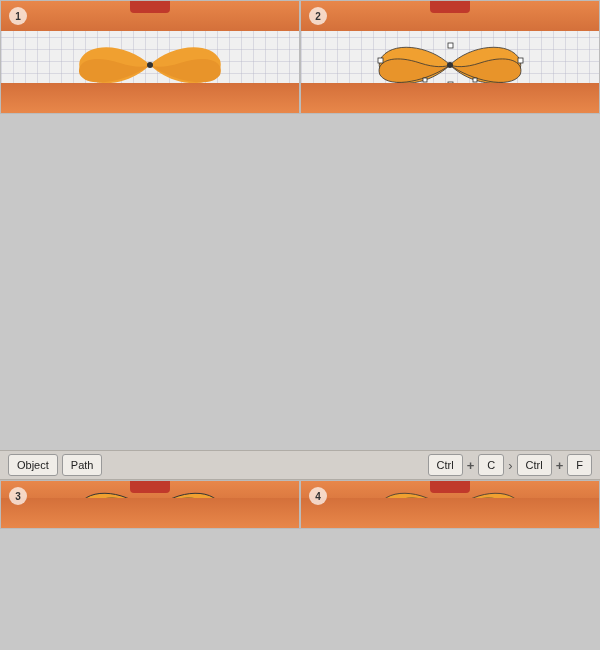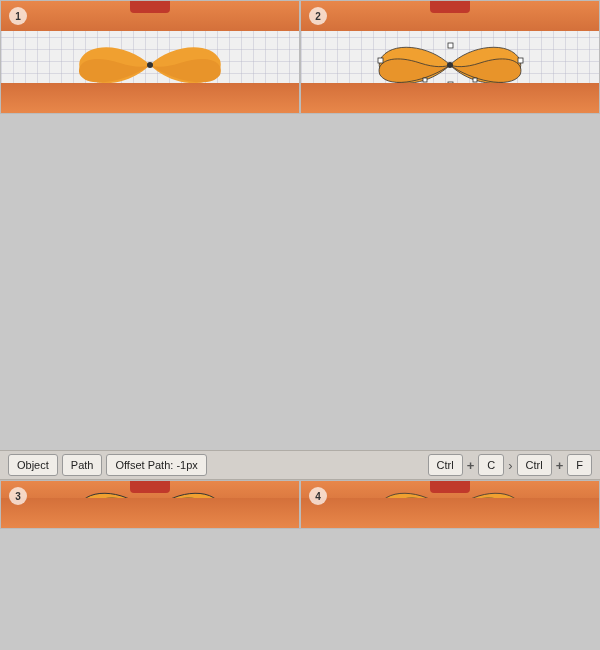--- a/index.html
+++ b/index.html
@@ -184,21 +184,20 @@
       </svg>
     </div>
     <div class="skin-bottom"></div>
   </div>
 
 </div>
 
 <div class="toolbar-row">
   <button class="toolbar-btn">Object</button>
   <button class="toolbar-btn">Path</button>
-  <button class="toolbar-btn">Offset Path: -1px</button>
   <span style="flex:1"></span>
   <button class="toolbar-btn">Ctrl</button>
   <span class="plus-sign">+</span>
   <button class="toolbar-btn">C</button>
   <span class="arrow-sign">›</span>
   <button class="toolbar-btn">Ctrl</button>
   <span class="plus-sign">+</span>
   <button class="toolbar-btn">F</button>
 </div>
 

